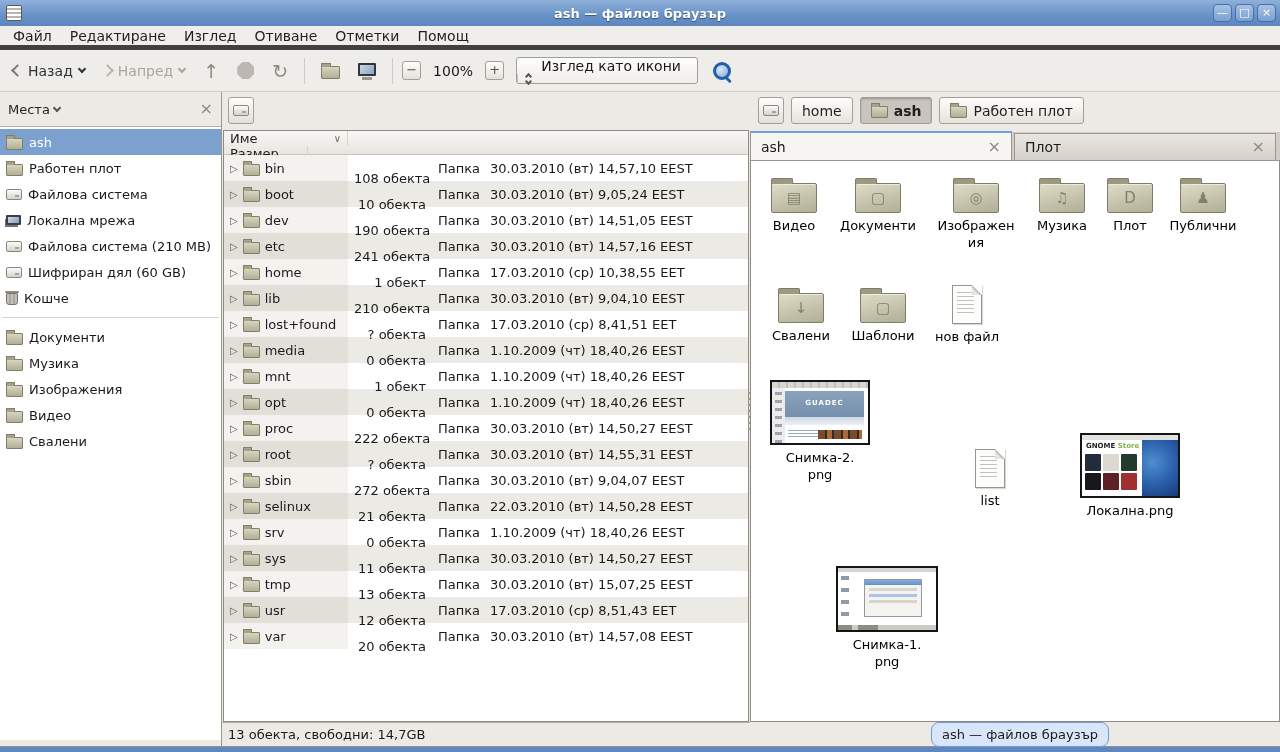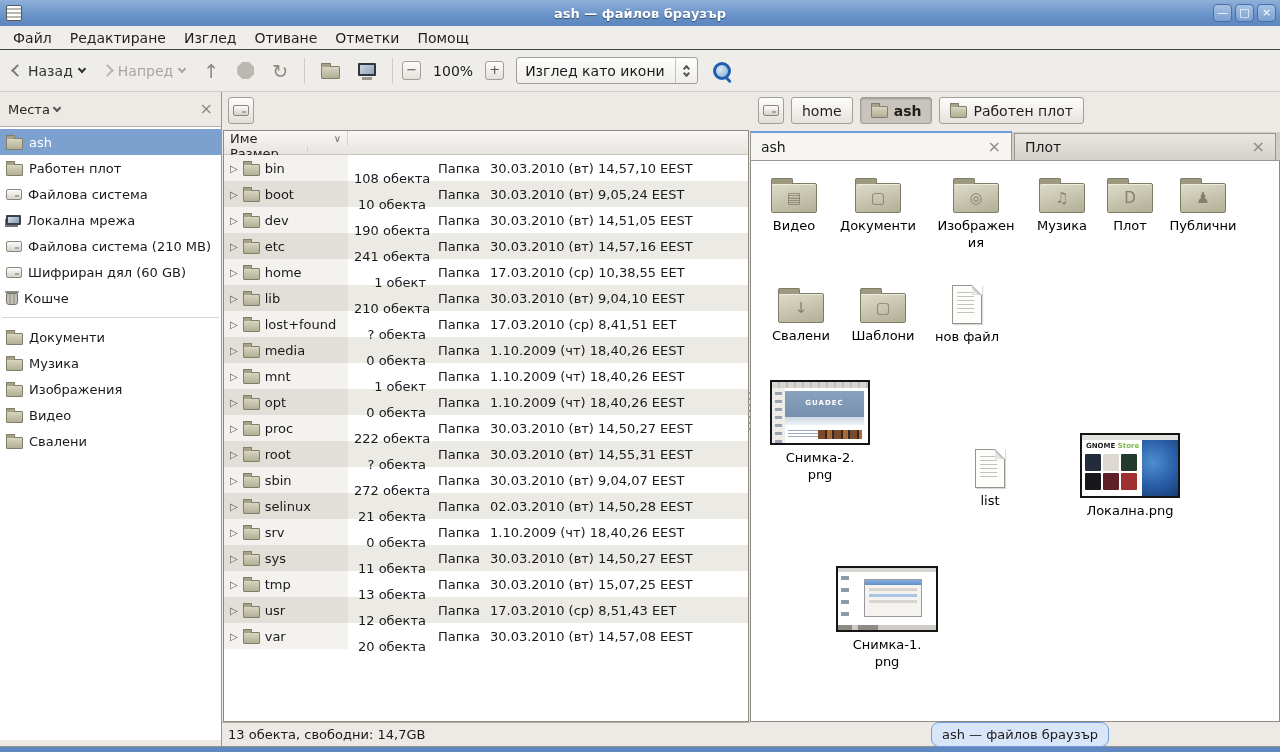--- a/index.html
+++ b/index.html
@@ -13,21 +13,21 @@
   .win-icon { width:16px; height:16px; background:#e8e6e1; border:1px solid #5a5a5a; border-radius:2px; margin-left:2px;
     background-image:repeating-linear-gradient(#fff 0 2px,#b9b6af 2px 4px); }
   .title-text { position:absolute; left:0; right:0; text-align:center; color:#fff; font-weight:bold;
     text-shadow:0 1px 1px rgba(0,0,0,.45); font-size:13px; }
   .win-controls { margin-left:auto; display:flex; gap:3px; z-index:2; }
   .win-btn { width:19px; height:18px; border:1px solid #4a6ea8; border-radius:4px;
     background:linear-gradient(#a8c2e4,#7aa0d3); color:#fff; font-size:11px; line-height:16px; text-align:center; cursor:default; }
 
   
   .menubar { position:absolute; left:0; top:26px; width:1280px; height:24px; background:#f0eeea;
-    border-bottom:1px solid #404040; display:flex; align-items:center; padding-left:4px; }
+    border-bottom:5px solid #404040; display:flex; align-items:center; padding-left:4px; }
   .menu-item { padding:3px 9px; font-size:14px; color:#211f1c; }
 
   
   .toolbar { position:absolute; left:0; top:50px; width:1280px; height:42px; background:#efedе9;
     background:#efede9; border-bottom:1px solid #d3cfc8; display:flex; align-items:center; padding:0 6px; gap:4px; }
   .tbtn { display:flex; align-items:center; gap:6px; padding:5px 7px; border-radius:3px; font-size:14px; color:#2e3436; }
   .tbtn.disabled { color:#aaa69e; }
   .chv { display:inline-block; width:7px; height:7px; border-left:2px solid currentColor; border-bottom:2px solid currentColor; }
   .chv-left  { transform:rotate(45deg); width:9px; height:9px; color:#7d7a73; }
   .chv-right { transform:rotate(225deg); width:9px; height:9px; color:#b9b5ae; }
@@ -40,21 +40,21 @@
     background:linear-gradient(#d8d5c0,#b2af96); border:1px solid #827f69; border-radius:1px; }
   .mini-folder::before { content:""; position:absolute; top:-4px; left:-1px; width:8px; height:3px;
     background:#a5a289; border:1px solid #827f69; border-bottom:none; border-radius:1px 1px 0 0; }
   .pc-icon { position:relative; width:18px; height:13px; background:#30363e; border-radius:1px; margin-top:-2px; }
   .pc-icon::before { content:""; position:absolute; inset:2px; background:linear-gradient(135deg,#cdd6e2,#8fa3bd); }
   .pc-icon::after { content:""; position:absolute; left:4px; right:4px; bottom:-4px; height:3px; background:#9b978f; }
   .zoombtn { width:19px; height:19px; border:1px solid #a39e96; border-radius:3px; background:linear-gradient(#fdfdfc,#e4e1db);
     text-align:center; line-height:16px; font-size:13px; color:#5c5952; }
   .zoom-level { font-size:14px; padding:0 8px; }
   .view-combo { display:flex; align-items:center; width:182px; height:27px; border:1px solid #a39e96; border-radius:3px;
-    background:linear-gradient(#fdfdfc,#f0eeea); margin-left:8px; }
+    background:linear-gradient(#fdfdfc,#f0eeea); margin-left:8px;flex-direction:column; }
   .view-combo .vc-label { flex:1; padding-left:8px; font-size:14px; }
   .vc-spin { width:22px; align-self:stretch; border-left:1px solid #c6c2bb; display:flex; flex-direction:column;
     align-items:center; justify-content:center; gap:2px; }
   .vc-spin i { display:block; width:5px; height:5px; border-left:2px solid #555; border-bottom:2px solid #555; }
   .vc-up { transform:rotate(135deg); } .vc-dn { transform:rotate(-45deg); margin-top:-2px; }
   .search-glass { position:relative; width:20px; height:20px; margin-left:10px; }
   .search-glass::before { content:""; position:absolute; left:1px; top:1px; width:12px; height:12px; border-radius:50%;
     border:3px solid #1f5fae; background:radial-gradient(circle at 35% 35%,#dce9f7,#7fa8d6); }
   .search-glass::after { content:""; position:absolute; right:0; bottom:0; width:8px; height:3px; background:#1f5fae;
     border-radius:2px; transform:rotate(45deg); }
@@ -490,21 +490,21 @@
           </div>
 
           <div class="tree-row">
             <div class="cell cell-name">
               <span class="expander">▷</span>
               <span class="i-folder"></span>
               <span>selinux</span>
             </div>
             <div class="cell cell-size">21 обекта</div>
             <div class="cell cell-type">Папка</div>
-            <div class="cell cell-date">02.03.2010 (вт) 14,50,28 EEST</div>
+            <div class="cell cell-date">22.03.2010 (вт) 14,50,28 EEST</div>
           </div>
 
           <div class="tree-row">
             <div class="cell cell-name">
               <span class="expander">▷</span>
               <span class="i-folder"></span>
               <span>srv</span>
             </div>
             <div class="cell cell-size">0 обекта</div>
             <div class="cell cell-type">Папка</div>

